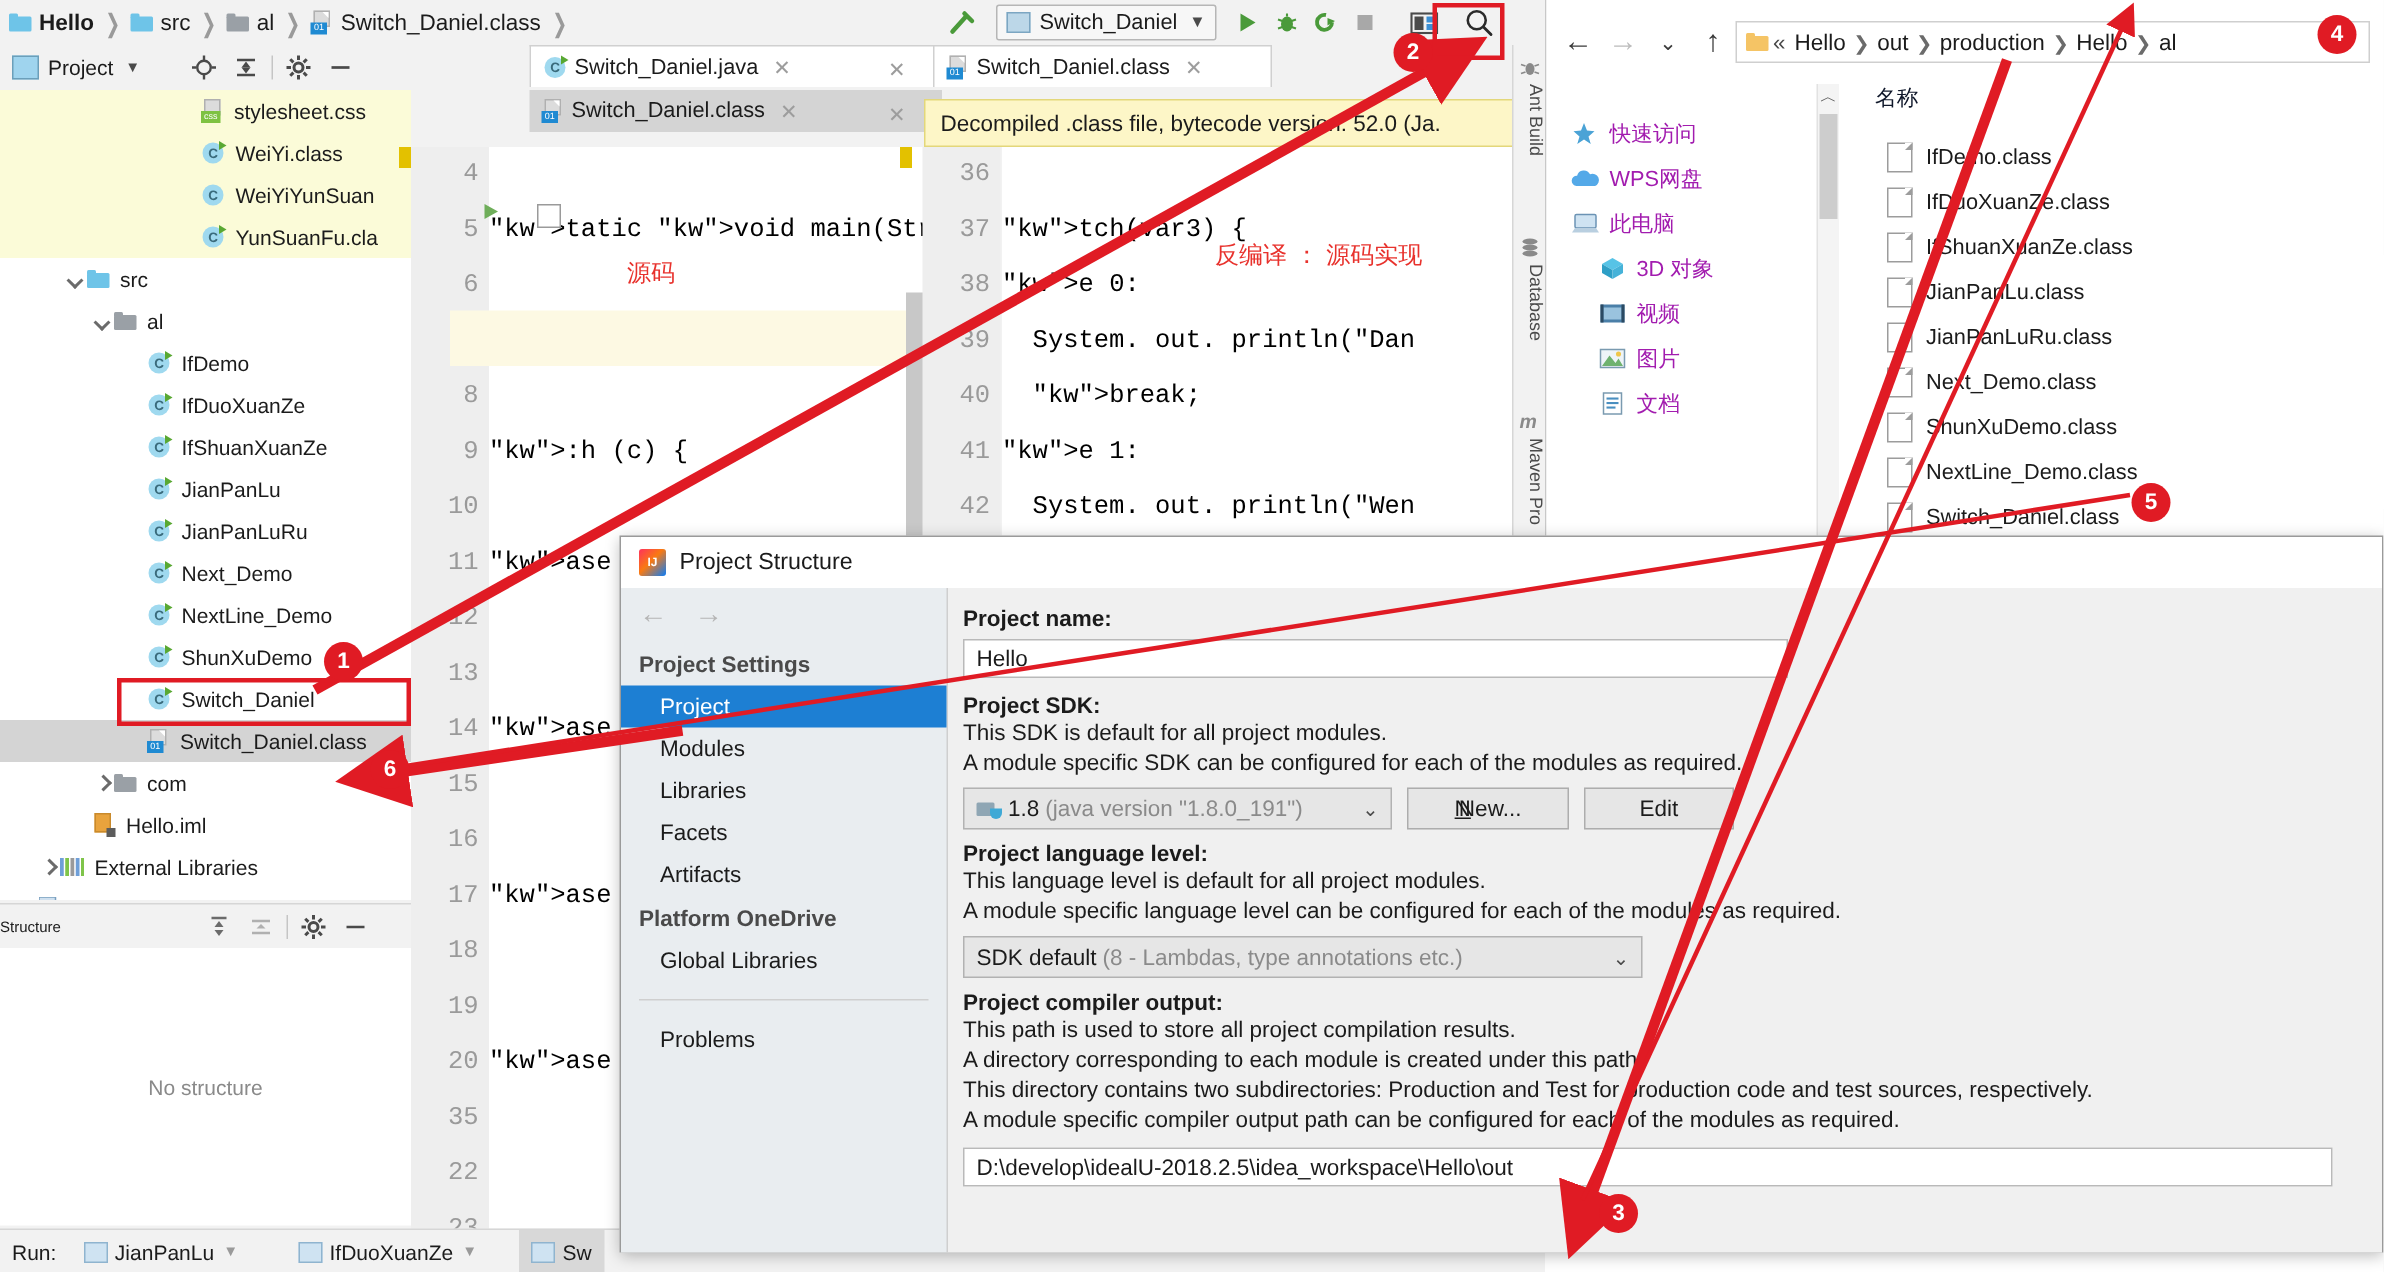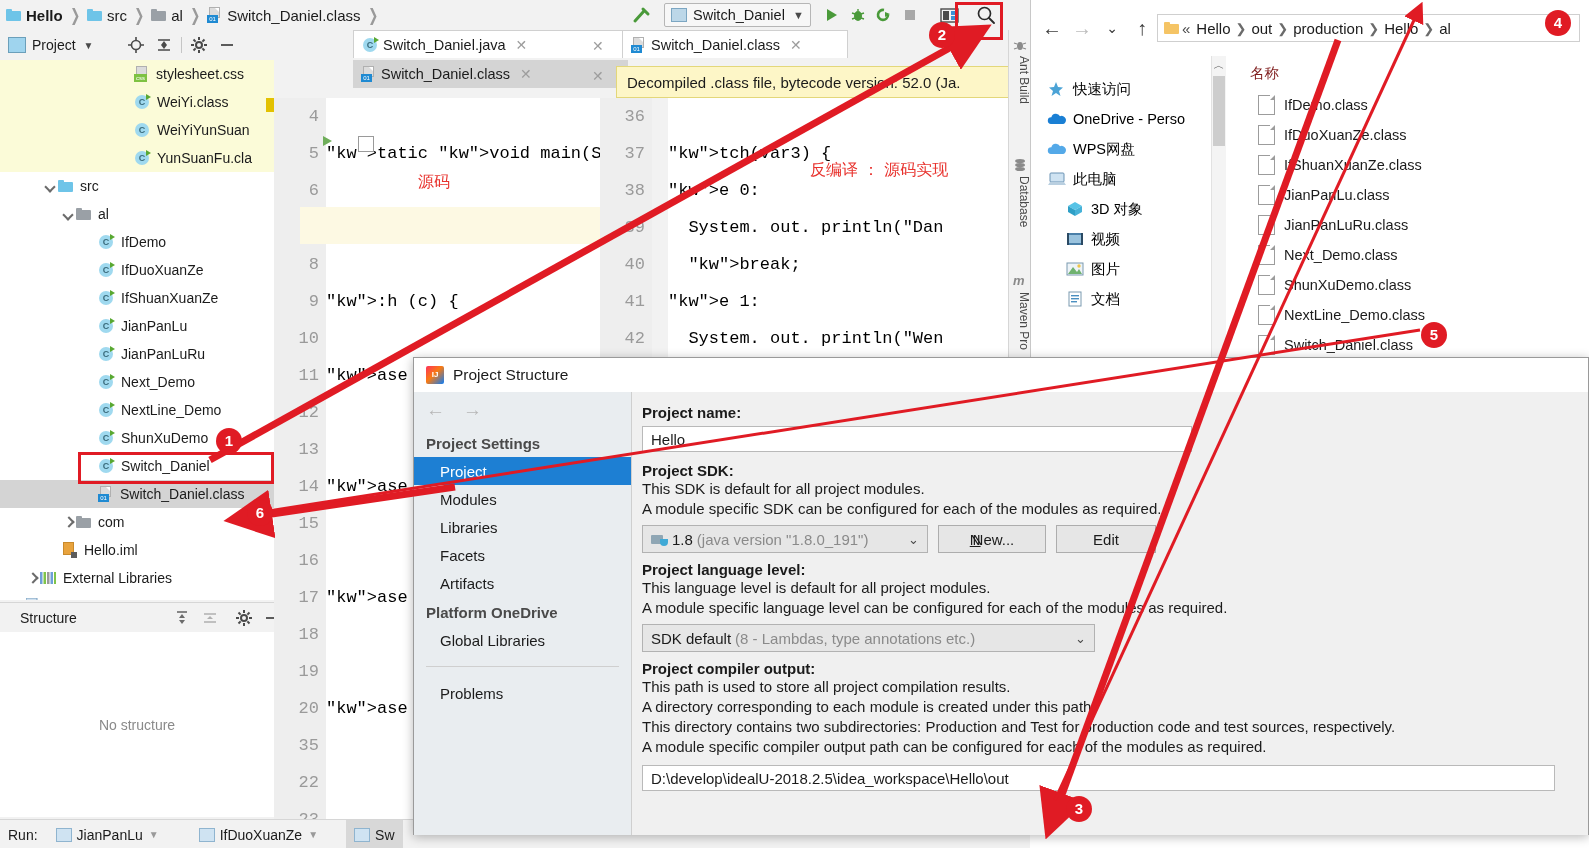--- a/index.html
+++ b/index.html
@@ -68,21 +68,21 @@
   .tree-row .lbl{margin-left:2px;}
   .tree-row.hl{background:#fbfbd8;}
   .tree-row.sel{background:#d4d4d4;}
   .arrow{width:14px;height:14px;flex:0 0 auto;position:relative;}
   .arrow.down:after{content:"";position:absolute;left:2px;top:4px;width:6px;height:6px;border-right:2px solid #6b6b6b;border-bottom:2px solid #6b6b6b;transform:rotate(45deg);}
   .arrow.right:after{content:"";position:absolute;left:3px;top:3px;width:6px;height:6px;border-right:2px solid #6b6b6b;border-top:2px solid #6b6b6b;transform:rotate(45deg);}
 
   
   #structure-header{position:absolute;left:0;top:602px;width:274px;height:30px;background:#f2f2f2;
     border-top:1px solid #d6d6d6;display:flex;align-items:center;}
-  #structure-header .title{font-size:14px;color:#1b1b1b;margin-left:20px;}
+  #structure-header .title{font-size:10px;color:#1b1b1b;margin-left:0;}
   #structure-body{position:absolute;left:0;top:632px;width:274px;height:185px;background:#fff;
     display:flex;align-items:center;justify-content:center;color:#8a8a8a;font-size:14px;}
 
   
   #editor-tabs{position:absolute;left:274px;top:30px;width:756px;height:56px;background:#f2f2f2;}
   .etab{position:absolute;height:28px;display:flex;align-items:center;padding:0 8px;box-sizing:border-box;font-size:14.5px;color:#1b1b1b;}
   .etab .x{margin-left:10px;color:#9d9d9d;font-size:14px;}
   .etab.active{background:#d4d4d4;}
   .etab.inactive{background:#ffffff;border:1px solid #d0d0d0;border-bottom:none;}
 
@@ -117,31 +117,31 @@
   
   #explorer{position:absolute;left:1030px;top:0;width:559px;height:818px;background:#ffffff;border-left:1px solid #c8c8c8;box-sizing:border-box;}
   #exp-nav{position:absolute;left:0;top:0;width:559px;height:56px;background:#ffffff;display:flex;align-items:center;}
   .navbtn{width:30px;height:30px;display:flex;align-items:center;justify-content:center;color:#3a3a3a;font-size:20px;}
   .navbtn.dim{color:#bcbcbc;}
   #addressbar{flex:1;height:28px;margin-right:10px;border:1px solid #cfcfcf;background:#fff;display:flex;align-items:center;padding:0 6px;box-sizing:border-box;font-size:15px;color:#1b1b1b;}
   .addr-sep{color:#6b6b6b;margin:0 5px;font-size:13px;}
 
   #exp-body{position:absolute;left:0;top:56px;width:559px;height:762px;background:#fff;display:flex;}
   #exp-tree{width:180px;position:relative;padding-top:18px;box-sizing:border-box;}
-  .exp-item{height:30px;display:flex;align-items:center;font-size:14.5px;color:#000000;padding-left:16px;white-space:nowrap;text-align:center;}
+  .exp-item{height:30px;display:flex;align-items:center;font-size:14.5px;color:#a21caf;padding-left:16px;white-space:nowrap;text-align:center;}
   .exp-item.indent{padding-left:34px;}
   .exp-ic{width:20px;height:18px;margin-right:6px;flex:0 0 auto;position:relative;}
 
   #exp-split{width:1px;background:#e2e2e2;}
   #exp-scroll{width:14px;background:#f4f4f4;position:relative;}
   #exp-scroll .thumb{position:absolute;left:1px;top:20px;width:12px;height:70px;background:#cdcdcd;}
   #exp-scroll .up{position:absolute;left:0;top:0;width:14px;height:18px;color:#5a5a5a;font-size:11px;text-align:center;line-height:18px;}
 
   #exp-list{flex:1;position:relative;padding-left:14px;box-sizing:border-box;}
-  #exp-list .colhdr{height:34px;display:flex;align-items:center;font-size:14.5px;color:#7f1d1d;padding-left:10px;}
+  #exp-list .colhdr{height:34px;display:flex;font-size:14.5px;color:#0f172a;padding-left:10px;}
   .file-row{height:30px;display:flex;align-items:center;font-size:14.5px;color:#1b1b1b;padding-left:18px;white-space:nowrap;}
   .fileic{width:15px;height:18px;border:1px solid #9c9c9c;background:#fff;margin-right:9px;position:relative;flex:0 0 auto;}
   .fileic:after{content:"";position:absolute;right:-1px;top:-1px;border-left:5px solid #fff;border-bottom:5px solid #9c9c9c;}
 
   
   #ps-dialog{position:absolute;left:413px;top:357px;width:1176px;height:478px;background:#f0f0f0;
     border:1px solid #9a9a9a;box-shadow:0 2px 10px rgba(0,0,0,.28);box-sizing:border-box;}
   #ps-title{height:34px;background:#ffffff;display:flex;align-items:center;padding-left:12px;font-size:15.5px;color:#1b1b1b;}
   #ps-logo{width:18px;height:18px;margin-right:9px;position:relative;border-radius:2px;
     background:linear-gradient(135deg,#fe315d 0%,#f97a12 45%,#087cfa 100%);}
@@ -566,21 +566,21 @@
     <svg width="14" height="14" viewBox="0 0 14 14">
         <path d="M3 2 L12 7 L3 12 Z" fill="#6fae5a"></path>
       </svg>
   </div>
   <div class="abs" style="left:358px;top:136px;width:14px;height:14px;border:1px solid #9a9a9a;background:#fff;"></div>
   <div class="abs" style="left:266px;top:98px;width:8px;height:14px;background:#e3c100;"></div>
   <div class="abs" style="left:600px;top:98px;width:8px;height:14px;background:#e3c100;"></div>
   <div class="abs" style="left:300px;top:207px;width:316px;height:37px;background:#fdf9e3;pointer-events:none;"></div>
   <div class="abs" style="left:604px;top:195px;width:14px;height:170px;background:#c8c8c8;"></div>
 
-  <div class="gutter" id="gutter-right" style="left:600px;top:98px;height:285px;">
+  <div class="gutter" id="gutter-right" style="left:615px;top:98px;height:285px;">
       <div class="gutterline">36</div>
       <div class="gutterline">37</div>
       <div class="gutterline">38</div>
       <div class="gutterline">39</div>
       <div class="gutterline">40</div>
       <div class="gutterline">41</div>
       <div class="gutterline">42</div>
       <div class="gutterline">43</div>
     </div>
   <div class="codearea" id="code-right" style="left:668px;top:98px;width:340px;height:285px;">
@@ -661,26 +661,20 @@
   <div id="exp-body">
     <div id="exp-tree">
         <div class="exp-item">
           <span class="exp-ic"><svg width="20" height="18">
               <path d="M9 2 L11 7 L16 7.5 L12 11 L13.5 16 L9 13 L4.5 16 L6 11 L2 7.5 L7 7 Z" fill="#4ba3d6"></path>
             </svg></span>
           <span>快速访问</span>
         </div>
         <div class="exp-item">
           <span class="exp-ic"><svg width="20" height="18">
-              <path d="M4 14 a3.4 3.4 0 0 1 .4 -6.8 a4.6 4.6 0 0 1 8.6 -1 a3.9 3.9 0 0 1 3.4 7.8 Z" fill="#1a7fd4"></path>
-            </svg></span>
-          <span>OneDrive - Perso</span>
-        </div>
-        <div class="exp-item">
-          <span class="exp-ic"><svg width="20" height="18">
               <path d="M4 14 a3.4 3.4 0 0 1 .4 -6.8 a4.6 4.6 0 0 1 8.6 -1 a3.9 3.9 0 0 1 3.4 7.8 Z" fill="#54a9e8"></path>
             </svg></span>
           <span>WPS网盘</span>
         </div>
         <div class="exp-item">
           <span class="exp-ic"><svg width="20" height="18">
               <rect x="3" y="3" width="14" height="9" rx="1" fill="#cfe3f2" stroke="#6b93b4"></rect>
               <path d="M1 15 H19 L17 12 H3 Z" fill="#b9cfe0"></path>
             </svg></span>
           <span>此电脑</span>

